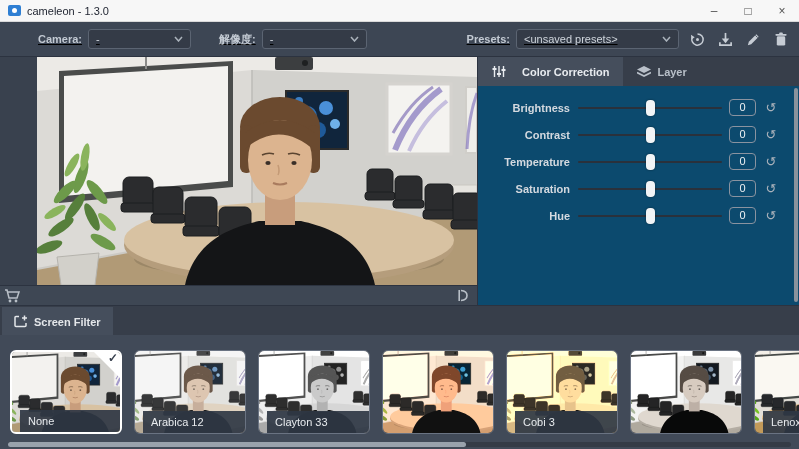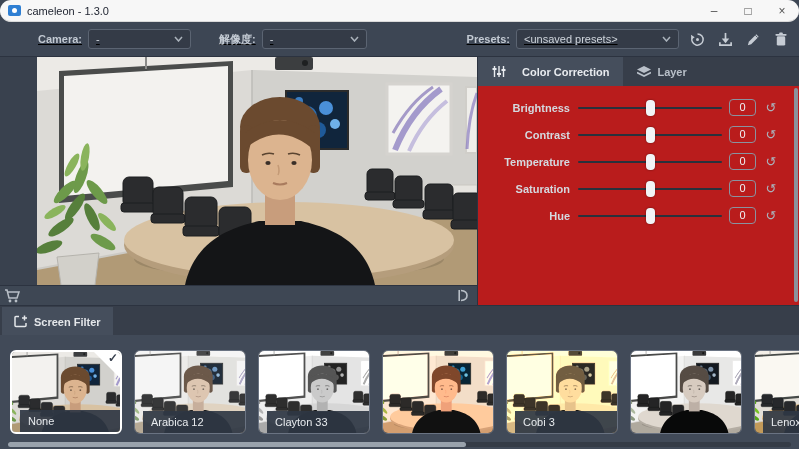--- a/index.html
+++ b/index.html
@@ -3,21 +3,21 @@
 <meta charset="utf-8">
 <style>
   * { margin:0; padding:0; box-sizing:border-box; }
   html,body { width:799px; height:449px; overflow:hidden; background:#3d4654;
               font-family:"Liberation Sans", sans-serif; }
   #app { position:relative; width:799px; height:449px; overflow:hidden; }
 
   
   .titlebar { position:absolute; left:0; top:0; width:799px; height:22px;
               background:#f7f7f7; display:flex; align-items:center;
-              border-bottom:1px solid #d9d9d9;border-radius:11px; }
+              border-bottom:1px solid #d9d9d9; }
   .app-logo { width:13px; height:11px; margin:0 6px 0 8px; background:#2f7fd3;
               border-radius:2px; position:relative; }
   .app-logo::after { content:""; position:absolute; left:4px; top:3px; width:5px;
               height:5px; border-radius:50%; background:#fff; }
   .titlebar .title { font-size:11px; color:#222733; }
   .win-controls { margin-left:auto; display:flex; height:100%; }
   .win-btn { width:34px; height:100%; display:flex; align-items:center;
              justify-content:center; font-size:12px; color:#555; cursor:default; }
 
   
@@ -42,21 +42,21 @@
                  background:#3e4754; border-top:1px solid #2c3340;
                  display:flex; align-items:center; }
 
   .right-panel { position:absolute; left:477px; top:57px; width:322px; height:248px;
                  background:#373e4a; border-left:1px solid #2c3340; }
   .rp-tabs { display:flex; height:29px; background:#373e4a; }
   .rp-tab { display:flex; align-items:center; gap:6px; padding:0 14px;
             font-size:11px; font-weight:bold; color:#b9c0c9; }
   .rp-tab.active { background:#454e5c; color:#e9ecf0;gap:16px; }
   .rp-body { position:absolute; left:0; top:29px; width:322px; height:219px;
-             background:#b91c1c; }
+             background:#0c4a6e; }
   .slider-row { display:flex; align-items:center; height:27px; padding-left:6px; }
   .s-label { width:86px; text-align:right; font-size:11px; font-weight:bold;
              color:#d4d9df; flex:none; }
   .s-track-wrap { width:144px; margin-left:8px; position:relative; height:16px; flex:none; }
   .s-track { position:absolute; left:0; right:0; top:7px; height:2px;
              background:#2a313c; border-radius:1px; }
   .s-handle { position:absolute; left:50%; top:0; width:9px; height:16px;
               margin-left:-4px; background:#f2f4f6; border-radius:4px;
               box-shadow:0 0 2px rgba(0,0,0,.5); }
   .s-value { width:27px; height:17px; margin-left:7px; background:transparent;

